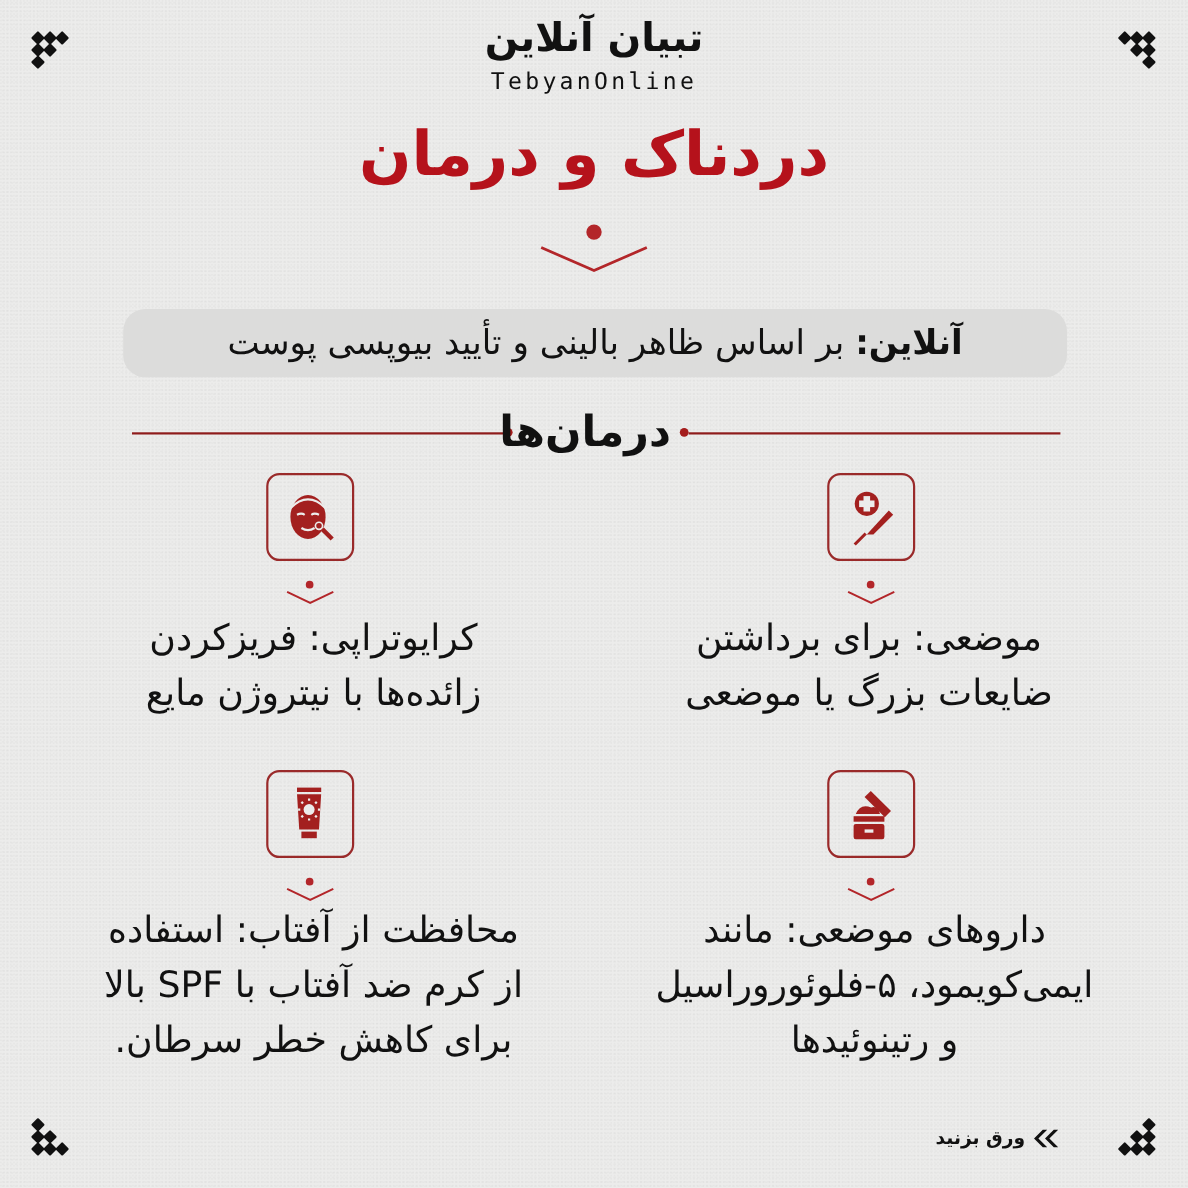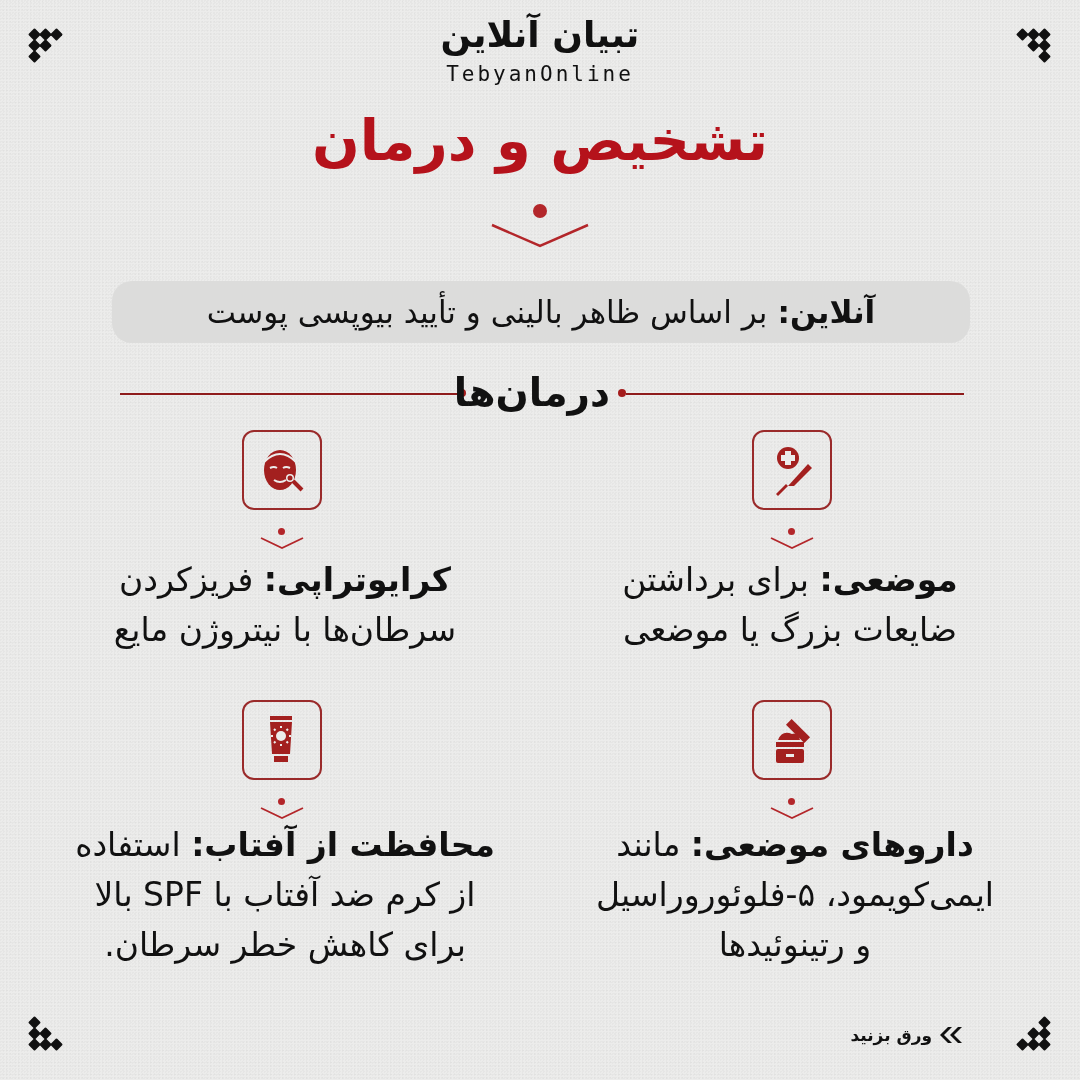--- a/index.html
+++ b/index.html
@@ -40,21 +40,21 @@
   .divider-label { top:370px; left:470px; width:140px; text-align:center; font-size:39px; font-weight:bold; }
 
   .icon-box {
     width:80px; height:80px; border:2px solid #9a2a2a; border-radius:12px;
     display:flex; align-items:center; justify-content:center; box-sizing:border-box;
   }
   .small-dot { width:7px; height:7px; border-radius:50%; background:#b3262a; }
   .small-chev { width:44px; height:12px; }
 
   .item-text { text-align:center; font-size:33px; line-height:50px; }
-  .item-text b { font-weight:bold; }
+  .item-text b { font-weight:normal; }
 
   .swipe { right:118px; top:1025px; display:flex; align-items:center; gap:6px; font-size:17px; font-weight:bold; direction:rtl; }
 </style>
 </head>
 <body>
 
 <div class="corner" style="left:30px;top:30px;">
   <i style="left:0;top:0"></i>
     <i style="left:11px;top:0"></i>
     <i style="left:22px;top:0"></i>
@@ -83,21 +83,21 @@
   <i style="left:11px;top:11px"></i>
     <i style="left:22px;top:11px"></i>
   <i style="left:0;top:22px"></i>
     <i style="left:11px;top:22px"></i>
     <i style="left:22px;top:22px"></i>
 </div>
 
 <div class="abs logo-fa rtl">تبیان آنلاین</div>
 <div class="abs logo-en">TebyanOnline</div>
 
-<div class="abs title rtl">تشخیص و درمان</div>
+<div class="abs title rtl">دردناک و درمان</div>
 
 <div class="abs chev-dot" style="left:533px;top:204px;"></div>
 <svg class="abs chev" style="left:490px;top:222px;" viewBox="0 0 100 26">
   <polyline points="2,3 50,24 98,3" fill="none" stroke="#b3262a" stroke-width="2.5"></polyline>
 </svg>
 
 <div class="abs diag-pill rtl">
   <b>آنلاین:</b>
   <span>بر اساس ظاهر بالینی و تأیید بیوپسی پوست</span>
 </div>
@@ -137,21 +137,21 @@
     <circle cx="36" cy="36" r="2.5" fill="#a3201f"></circle>
     <line x1="39" y1="39" x2="48" y2="48" stroke="#a3201f" stroke-width="4"></line>
   </svg>
 </div>
 <div class="abs small-dot" style="left:278px;top:528px;"></div>
 <svg class="abs small-chev" style="left:260px;top:537px;" viewBox="0 0 44 12">
   <polyline points="1,1 22,11 43,1" fill="none" stroke="#b3262a" stroke-width="1.8"></polyline>
 </svg>
 <div class="abs item-text rtl" style="left:60px;width:450px;top:555px;">
   <div><b>کرایوتراپی:</b> <span>فریزکردن</span></div>
-  <div>سرطان‌ها با نیتروژن مایع</div>
+  <div>زائده‌ها با نیتروژن مایع</div>
 </div>
 
 <div class="abs icon-box" style="left:752px;top:700px;">
   <svg width="56" height="56" viewBox="0 0 56 56">
     <rect x="30" y="6" width="8" height="26" transform="rotate(-45 34 19)" fill="#a3201f"></rect>
     <path d="M14 28 Q18 18 28 22 Q34 20 36 28 Z" fill="#a3201f"></path>
     <rect x="12" y="30" width="28" height="5" fill="#a3201f"></rect>
     <rect x="12" y="37" width="28" height="14" rx="2" fill="#a3201f"></rect>
     <rect x="22" y="42" width="8" height="3" fill="#ececeb"></rect>
   </svg>

